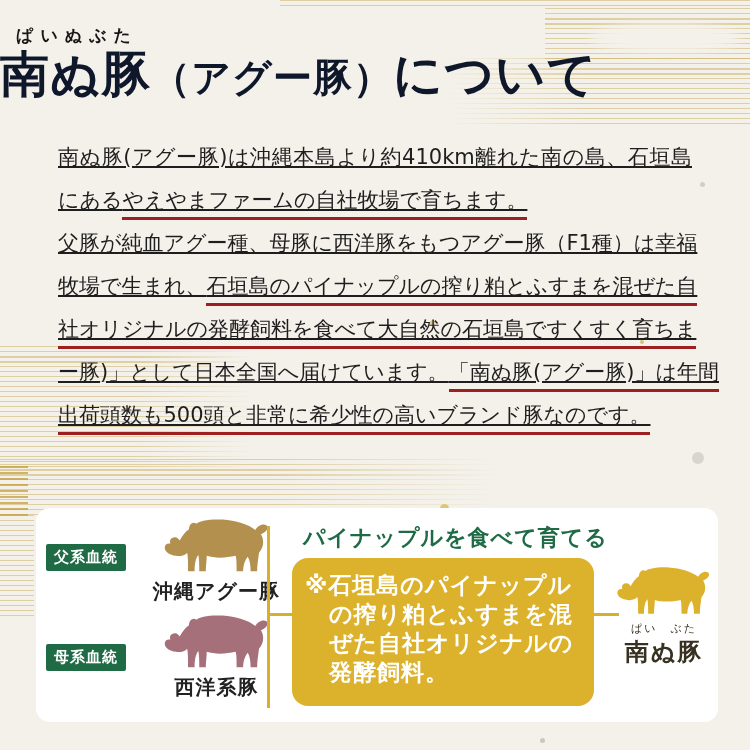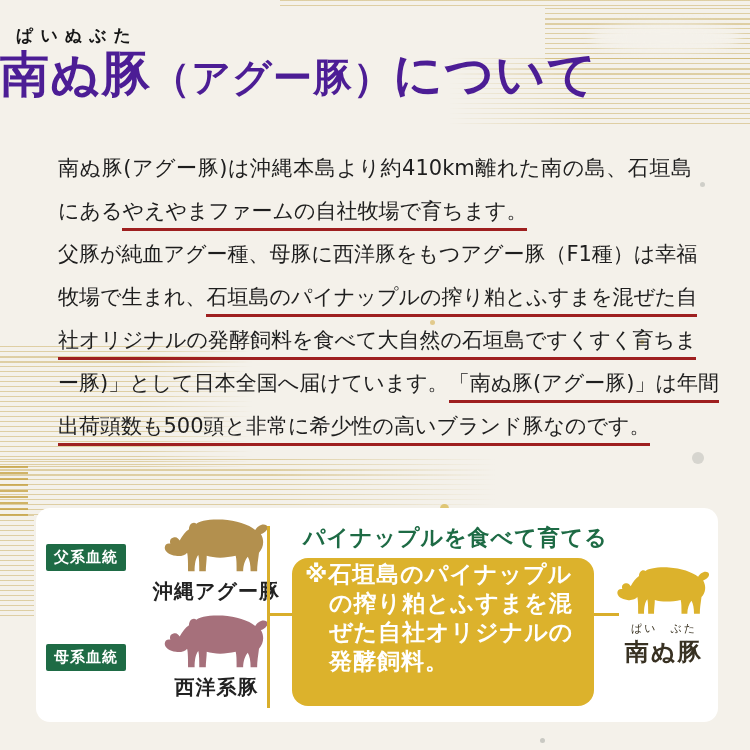--- a/index.html
+++ b/index.html
@@ -29,26 +29,26 @@
   
   .title-wrap { position:absolute; top:48px; left:0; width:750px; text-align:left; }
   .title-inner { position:relative; display:inline-block; }
   .furigana {
     position:absolute; top:-24px; left:16px;
     font-size:17px; letter-spacing:7px; color:#151515; font-weight:bold;
     font-family:"DejaVu Serif","Liberation Serif",serif;
   }
   h1.page-title {
     font-family:"DejaVu Serif","Liberation Serif",serif;
-    font-size:49px; font-weight:bold; color:#4c1d95; letter-spacing:1px; line-height:1.1;
+    font-size:49px; font-weight:bold; color:#0f172a; letter-spacing:1px; line-height:1.1;
     white-space:nowrap;
   }
   h1.page-title .small { font-size:39px; }
   
-  .body-text { position:absolute; left:58px; top:147px; width:634px; }
+  .body-text { position:absolute; left:58px; top:136px; width:634px;text-decoration:underline; }
   .bline {
     height:43px; line-height:43px; font-size:21px; color:#1e1e1e;
     text-align:justify; text-align-last:justify; text-justify:inter-character;
     white-space:nowrap;
   }
   .bline.natural { text-align-last:left; }
   .u { border-bottom:3px solid #9e1f1f; padding-bottom:5px; }
   
   .card {
     position:absolute; left:36px; top:508px; width:682px; height:214px;
@@ -69,21 +69,21 @@
   .divider { position:absolute; left:231px; top:18px; width:3px; height:182px; background:#d9ae2b; }
   .tick { position:absolute; top:105px; height:3px; background:#d9ae2b; }
   .tick.left { left:231px; width:25px; }
   .tick.right { left:557px; width:26px; }
   .feed-heading {
     position:absolute; left:267px; top:15px;
     font-size:22px; font-weight:bold; color:#1e6b45; letter-spacing:1px; white-space:nowrap;
   }
   .feed-box {
     position:absolute; left:256px; top:50px; width:302px; height:148px;
-    background:#dcb22c; border-radius:16px; padding:2px 8px 0 13px;
+    background:#dcb22c; border-radius:16px; padding:13px 8px 0 13px;
   }
   .feed-line { font-size:23px; font-weight:bold; color:#ffffff; line-height:29px; letter-spacing:1px; white-space:nowrap; }
   .feed-line.indent { padding-left:24px; }
   .result { position:absolute; left:570px; top:58px; width:116px; text-align:center; }
   .result svg { display:block; margin:0 auto; }
   .result-ruby { font-size:11px; color:#3a3322; letter-spacing:2px; margin-top:3px; }
   .result-name { font-size:24px; font-weight:bold; color:#383122; letter-spacing:2px; }
 </style>
 </head>
 <body>

